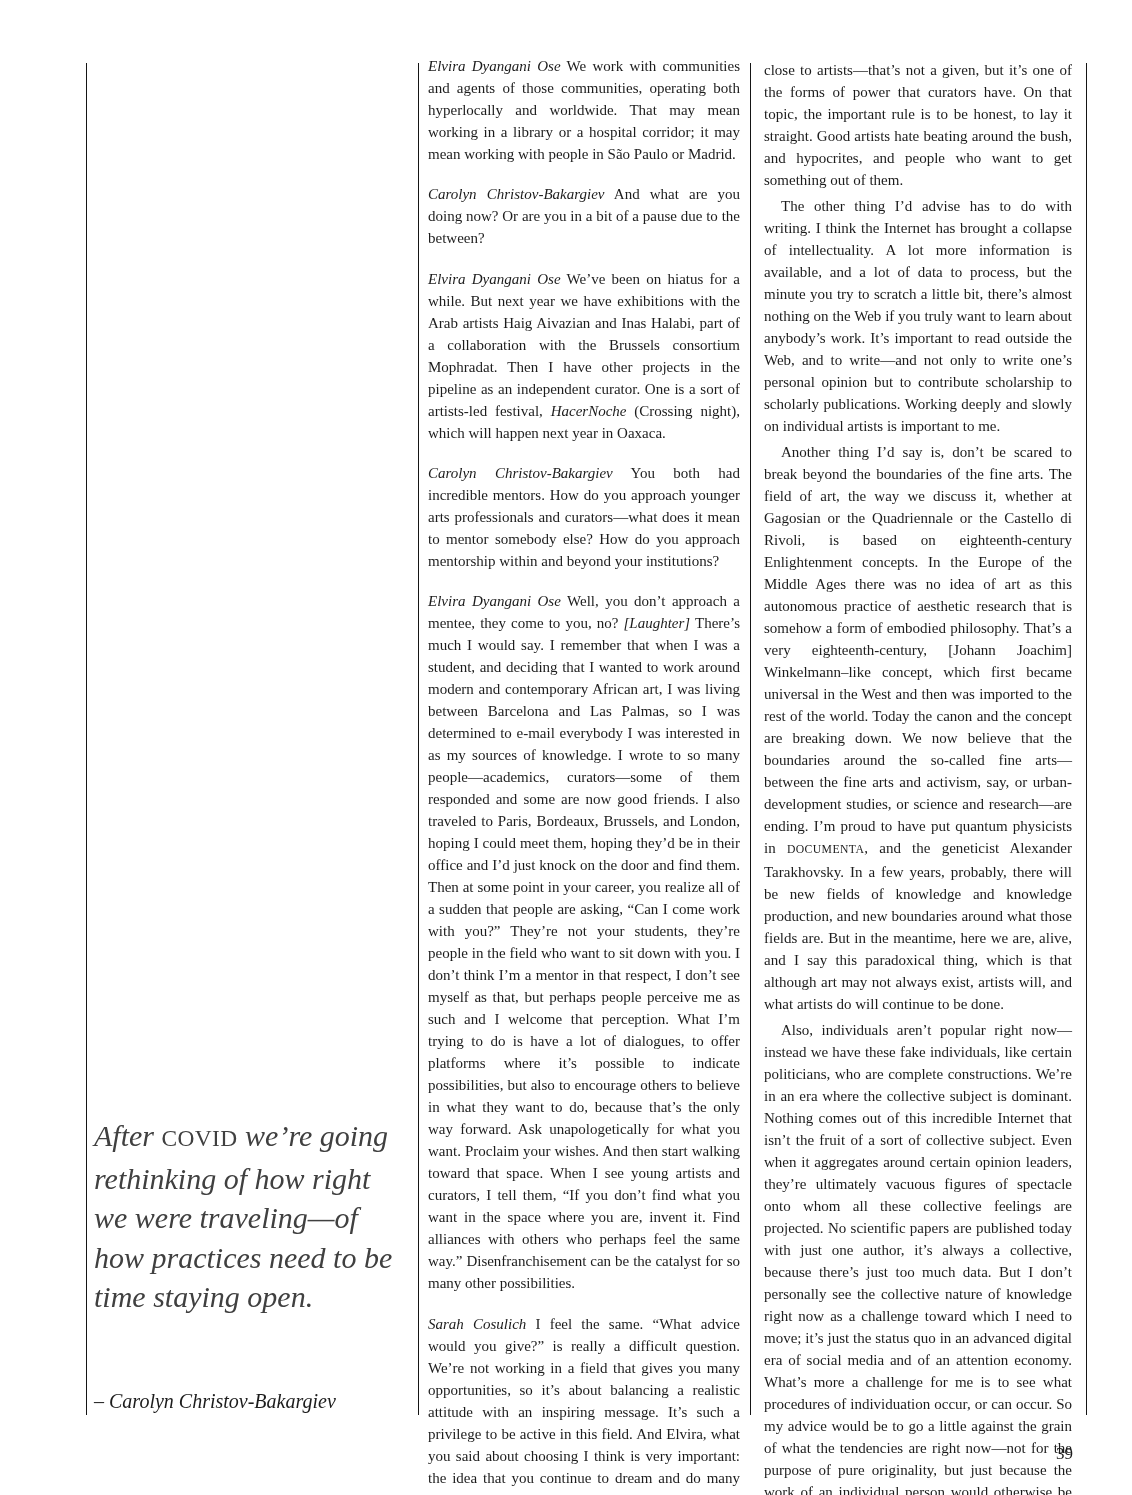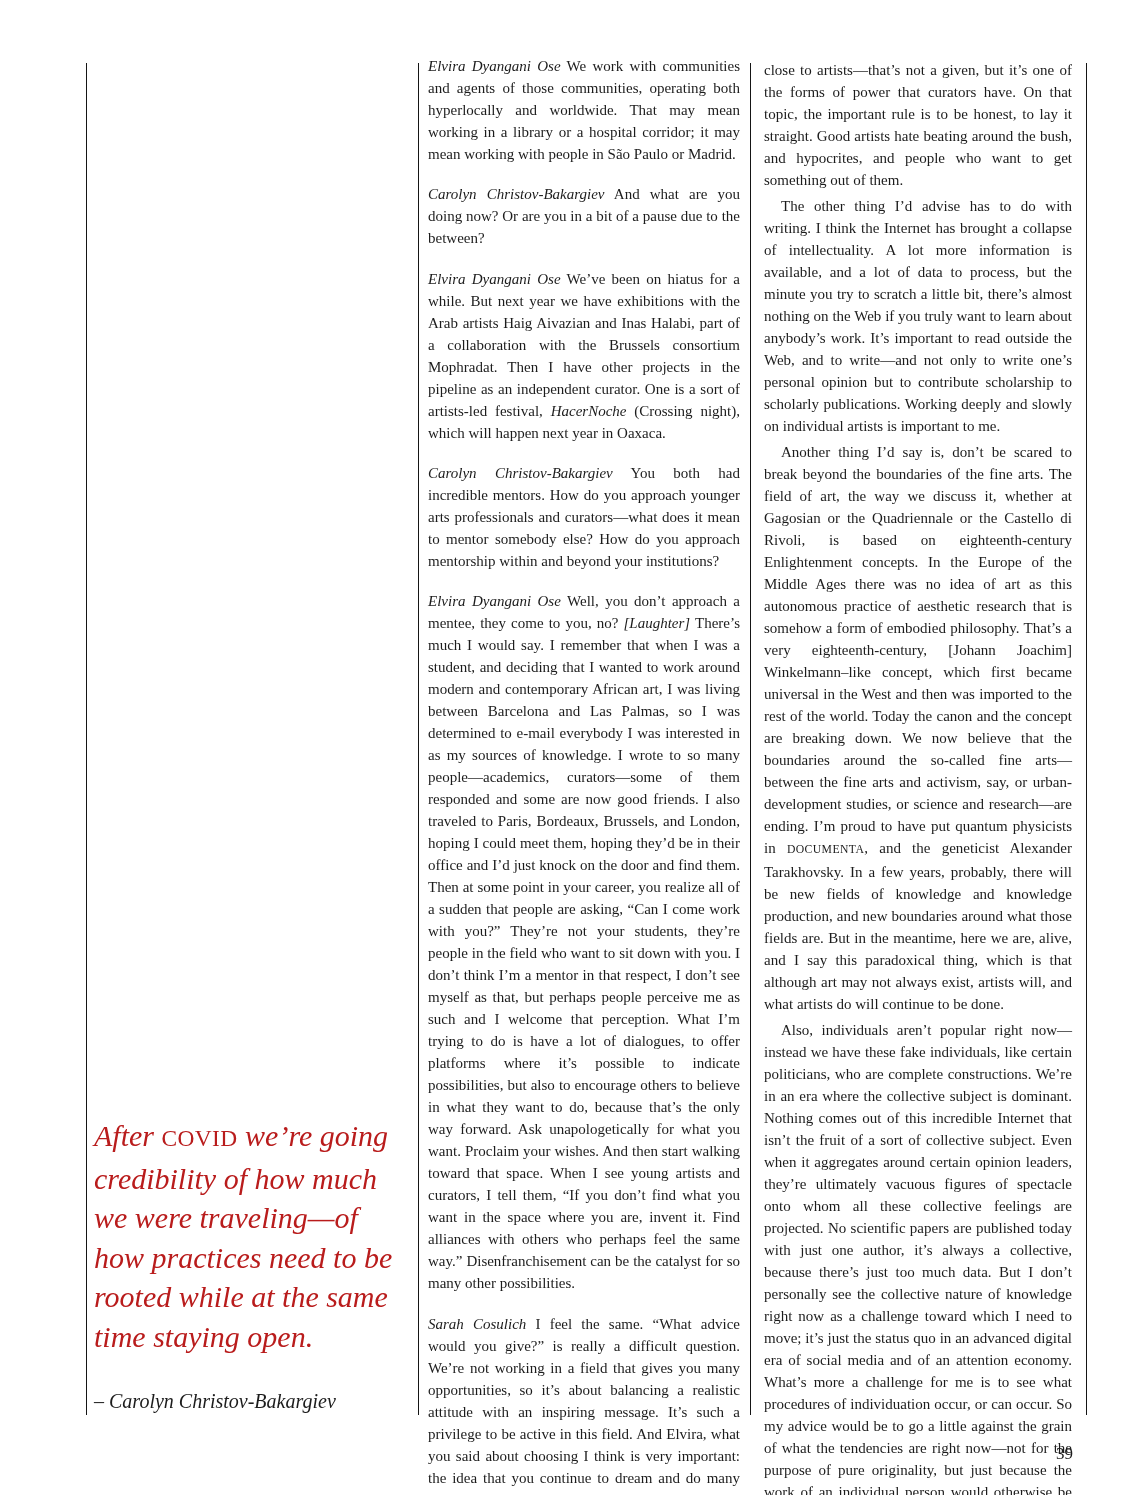--- a/index.html
+++ b/index.html
@@ -47,21 +47,21 @@
     letter-spacing: 0.4px;
   }
 
   #pullquote {
     position: absolute;
     left: 94px;
     top: 1116px;
     font-style: italic;
     font-size: 30px;
     line-height: 39.5px;
-    color: #b91c1c;
+    color: #404040;
     white-space: nowrap;
   }
   #pullquote-attr {
     position: absolute;
     left: 94px;
     top: 1390px;
     font-style: italic;
     font-size: 20px;
     color: #1c1c1c;
   }
@@ -76,24 +76,23 @@
 </head>
 <body>
 
 <div class="rule" id="rule-1"></div>
 <div class="rule" id="rule-2"></div>
 <div class="rule" id="rule-3"></div>
 <div class="rule" id="rule-4"></div>
 
 <div id="pullquote">
     <div><span class="it">After </span><span class="sc">COVID</span><span class="it"> we’re going</span></div>
-    <div><span class="it">credibility of how much</span></div>
+    <div><span class="it">rethinking of how right</span></div>
     <div><span class="it">we were traveling—of</span></div>
     <div><span class="it">how practices need to be</span></div>
-    <div><span class="it">rooted while at the same</span></div>
     <div><span class="it">time staying open.</span></div>
   </div>
 <div id="pullquote-attr">– Carolyn Christov-Bakargiev</div>
 
 <div class="col" id="col-middle">
     <p><span class="it">Elvira Dyangani Ose</span><span> We work with communities and agents of those communities, operating both hyperlocally and worldwide. That may mean working in a library or a hospital corridor; it may mean working with people in São Paulo or Madrid.</span></p>
     <p><span class="it">Carolyn Christov-Bakargiev</span><span> And what are you doing now? Or are you in a bit of a pause due to the between?</span></p>
     <p><span class="it">Elvira Dyangani Ose</span><span> We’ve been on hiatus for a while. But next year we have exhibitions with the Arab artists Haig Aivazian and Inas Halabi, part of a collaboration with the Brussels consortium Mophradat. Then I have other projects in the pipeline as an independent curator. One is a sort of artists-led festival, </span><span class="it">HacerNoche</span><span> (Crossing night), which will happen next year in Oaxaca.</span></p>
     <p><span class="it">Carolyn Christov-Bakargiev</span><span> You both had incredible mentors. How do you approach younger arts professionals and curators—what does it mean to mentor somebody else? How do you approach mentorship within and beyond your institutions?</span></p>
     <p><span class="it">Elvira Dyangani Ose</span><span> Well, you don’t approach a mentee, they come to you, no? </span><span class="it">[Laughter]</span><span> There’s much I would say. I remember that when I was a student, and deciding that I wanted to work around modern and contemporary African art, I was living between Barcelona and Las Palmas, so I was determined to e-mail everybody I was interested in as my sources of knowledge. I wrote to so many people—academics, curators—some of them responded and some are now good friends. I also traveled to Paris, Bordeaux, Brussels, and London, hoping I could meet them, hoping they’d be in their office and I’d just knock on the door and find them. Then at some point in your career, you realize all of a sudden that people are asking, “Can I come work with you?” They’re not your students, they’re people in the field who want to sit down with you. I don’t think I’m a mentor in that respect, I don’t see myself as that, but perhaps people perceive me as such and I welcome that perception. What I’m trying to do is have a lot of dialogues, to offer platforms where it’s possible to indicate possibilities, but also to encourage others to believe in what they want to do, because that’s the only way forward. Ask unapologetically for what you want. Proclaim your wishes. And then start walking toward that space. When I see young artists and curators, I tell them, “If you don’t find what you want in the space where you are, invent it. Find alliances with others who perhaps feel the same way.” Disenfranchisement can be the catalyst for so many other possibilities.</span></p>

